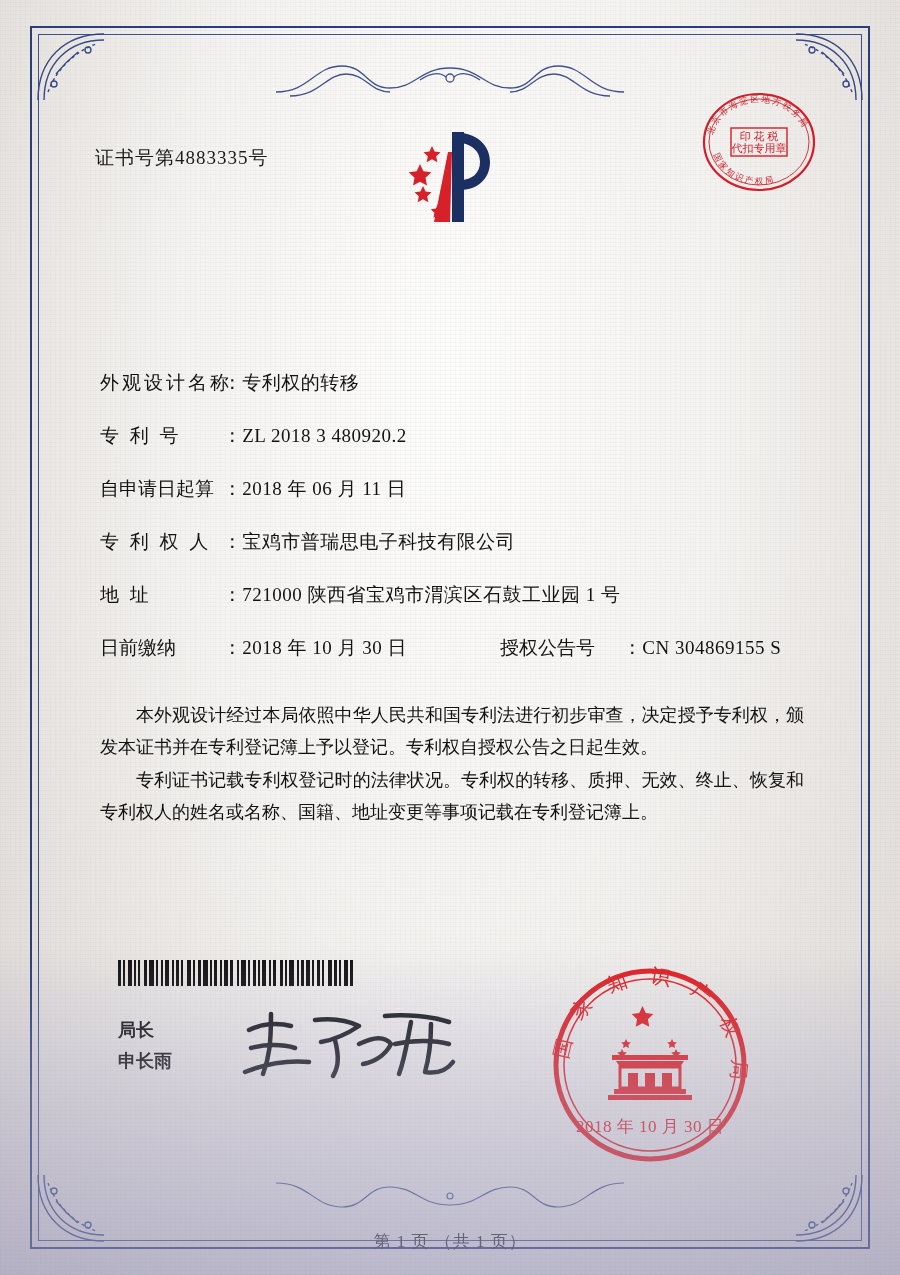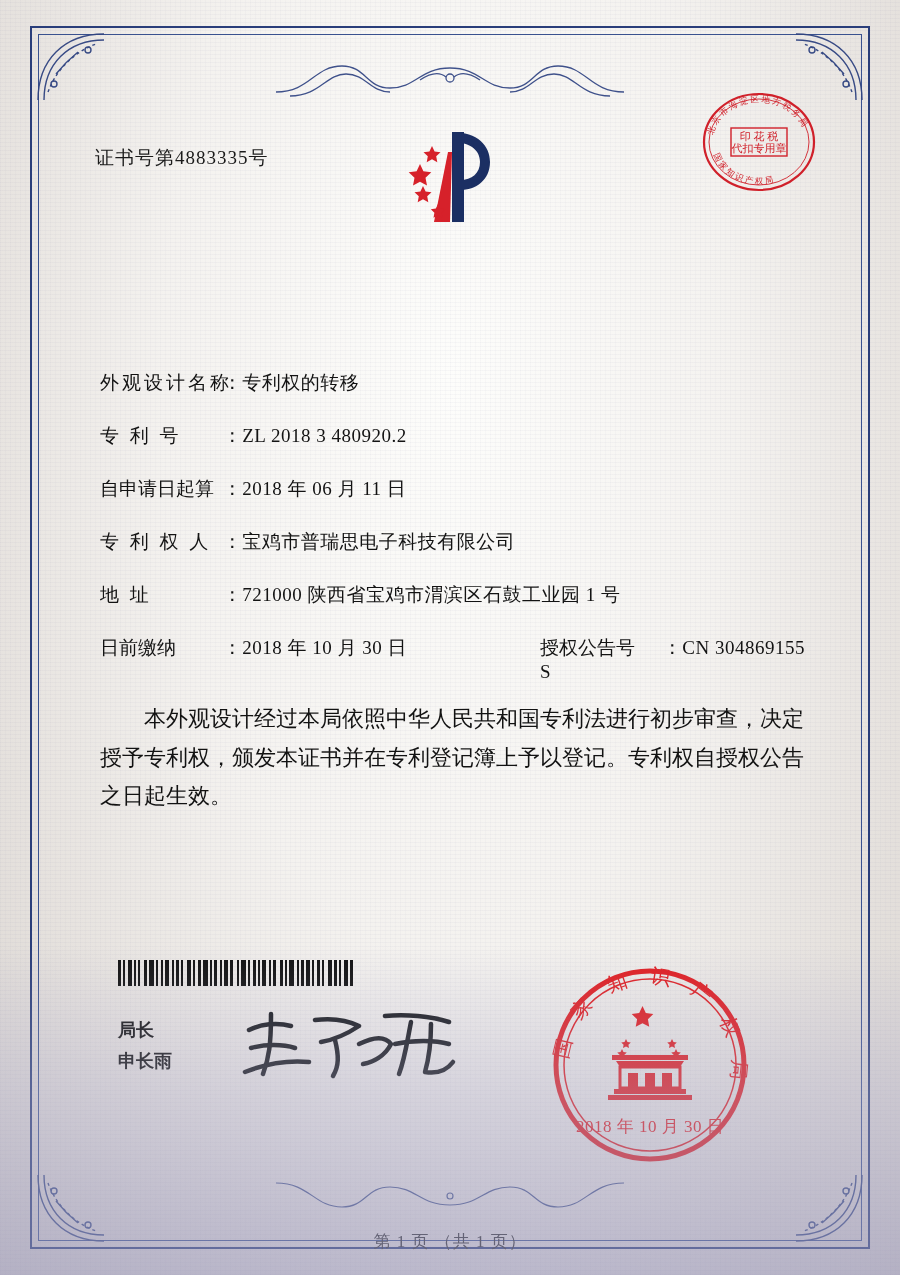--- a/index.html
+++ b/index.html
@@ -83,26 +83,26 @@
     position:absolute;left:40px;right:30px;top:310px;
     font-family:"Liberation Serif", serif;
     font-size:19px;color:#131313;
   }
   .field{margin-bottom:27px;white-space:nowrap;}
   .f-label{display:inline-block;width:118px;letter-spacing:3px;}
   .f-label.wide{letter-spacing:0px;width:118px;}
   .f-value{letter-spacing:.5px;}
   .field-row{display:flex;margin-bottom:8px;}
   .field-row .half{flex:0 0 400px;}
-  .field-row .half2{flex:1;margin-left:40px;}
+  .field-row .half2{flex:1;}
 
   .paras{
     position:absolute;left:40px;right:36px;top:640px;
     font-family:"Liberation Serif", serif;
-    font-size:22px;line-height:1.75;color:#121212;text-align:justify;
+    font-size:18px;line-height:1.75;color:#121212;text-align:justify;
   }
   .paras p{margin:0 0 2px 0;text-indent:2em;}
 
   
   .barcode{
     position:absolute;left:58px;top:900px;width:235px;height:26px;
     display:flex;align-items:stretch;
   }
   .barcode i{display:block;height:100%;background:#111;}
 
@@ -261,20 +261,21 @@
         </div>
         <div class="half2">
           <span class="f-label wide">授权公告号</span>
           <span class="f-value">：</span><span class="f-value">CN 304869155 S</span>
         </div>
       </div>
     </div>
 
     <div class="paras">
       <p>本外观设计经过本局依照中华人民共和国专利法进行初步审查，决定授予专利权，颁发本证书并在专利登记簿上予以登记。专利权自授权公告之日起生效。</p>
+      <p>专利证书记载专利权登记时的法律状况。专利权的转移、质押、无效、终止、恢复和专利权人的姓名或名称、国籍、地址变更等事项记载在专利登记簿上。</p>
     </div>
 
     <div class="barcode">
       <i style="width:3px"></i>
         <i style="width:2px;background:transparent"></i>
         <i style="width:2px"></i>
         <i style="width:3px;background:transparent"></i>
       <i style="width:4px"></i>
         <i style="width:2px;background:transparent"></i>
         <i style="width:2px"></i>

